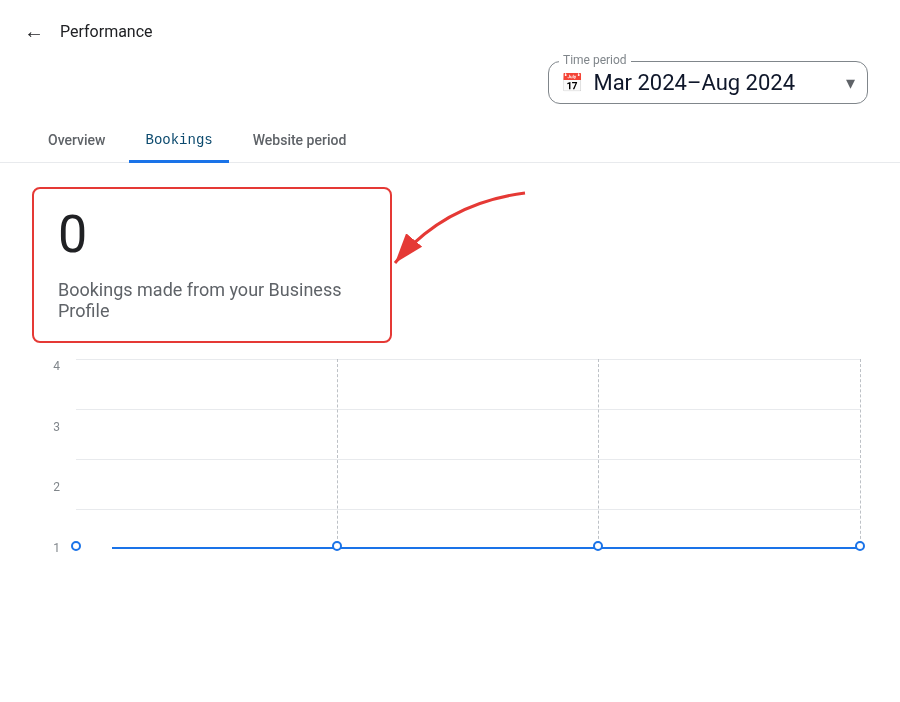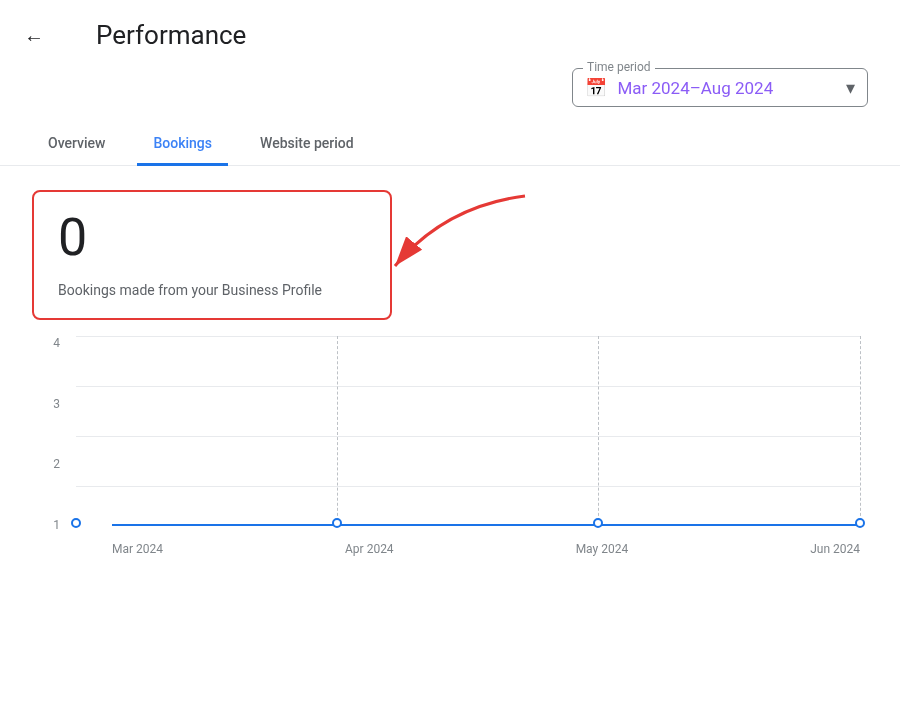--- a/index.html
+++ b/index.html
@@ -22,89 +22,89 @@
       display: flex;
       align-items: center;
       cursor: pointer;
       margin-right: 16px;
       color: #202124;
       background: none;
       border: none;
       font-size: 20px;
     }
     .page-title {
-      font-size: 26px;
+      font-size: 16px;
       font-weight: 400;
       color: #202124;
-      margin-left: 36px;
     }
 
     
     .time-period-area {
       display: flex;
       justify-content: flex-end;
       padding: 8px 32px 16px 32px;
     }
     .time-period-selector {
       position: relative;
       border: 1px solid #80868b;
-      border-radius: 6px;
+      border-radius: 12px;
       padding: 8px 40px 8px 12px;
-      width: 296px;
+      width: 320px;
       cursor: pointer;
       display: flex;
       align-items: center;
       gap: 10px;
       background: #fff;
     }
     .time-period-label {
       position: absolute;
       top: -9px;
       left: 10px;
       background: #fff;
       font-size: 12px;
       color: #80868b;
       padding: 0 4px;
     }
     .time-period-value {
-      font-size: 17px;
-      color: #8b5cf6;
+      font-size: 22px;
+      color: #0f172a;
       flex: 1;
     }
     .calendar-icon {
       font-size: 18px;
       color: #5f6368;
     }
     .dropdown-arrow {
       position: absolute;
       right: 12px;
       font-size: 18px;
       color: #5f6368;
     }
 
     
     .tabs {
       display: flex;
       padding: 0 32px;
       border-bottom: 1px solid #e8eaed;
-      gap: 16px;
+      gap: 8px;
     }
     .tab {
       padding: 12px 16px;
       font-size: 14px;
       color: #5f6368;
       cursor: pointer;
       border-bottom: 3px solid transparent;
       white-space: nowrap;
       font-weight: 500;
       margin-bottom: -1px;
     }
     .tab.active {
-      color: #3b82f6;
+      color: #0c4a6e;
       border-bottom: 3px solid #1a73e8;
+      font-family: Liberation Mono, monospace;
     }
 
     
     .main-content {
       padding: 24px 32px;
       position: relative;
     }
 
     
     .stats-box {
@@ -115,21 +115,21 @@
       display: inline-block;
     }
     .stats-number {
       font-size: 52px;
       font-weight: 400;
       color: #202124;
       line-height: 1;
       margin-bottom: 12px;
     }
     .stats-label {
-      font-size: 14px;
+      font-size: 18px;
       color: #5f6368;
       margin-top: 18px;
     }
 
     
     .chart-area {
       margin-top: 16px;
       padding: 0 8px;
       position: relative;
     }
@@ -287,24 +287,18 @@
         <div class="dashed-vertical" style="left: 66.6%; top:0; bottom: 30px;"></div>
         <div class="dashed-vertical" style="left: 100%; top:0; bottom: 30px;"></div>
 
         <div class="x-axis-line"></div>
 
         <div class="dot" style="left: 0%;"></div>
         <div class="dot" style="left: 33.3%;"></div>
         <div class="dot" style="left: 66.6%;"></div>
         <div class="dot" style="left: 100%;"></div>
 
-        <div class="x-labels">
-          <span class="x-label-item">Mar 2024</span>
-          <span class="x-label-item">Apr 2024</span>
-          <span class="x-label-item">May 2024</span>
-          <span class="x-label-item">Jun 2024</span>
-        </div>
       </div>
 
     </div>
   </div>
 
 </div>
 
 </body></html>

